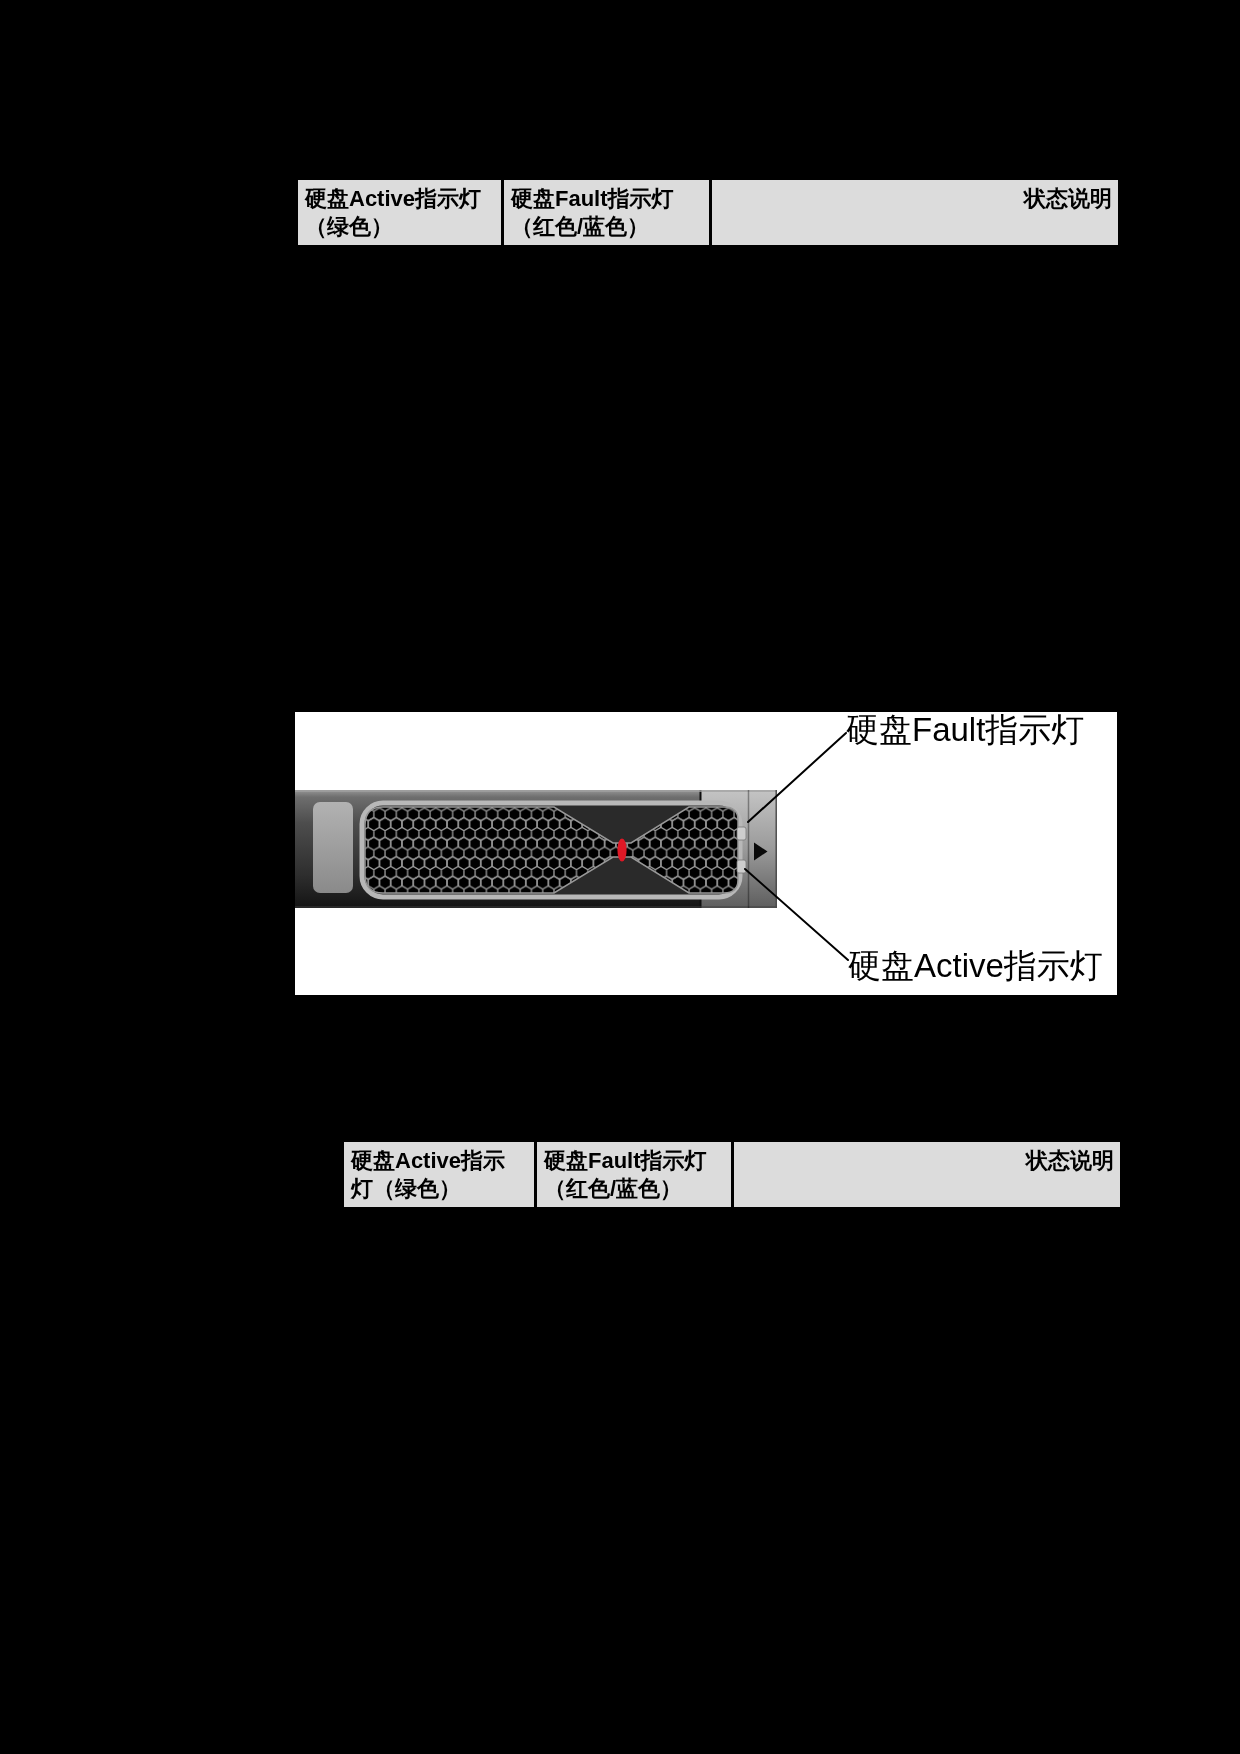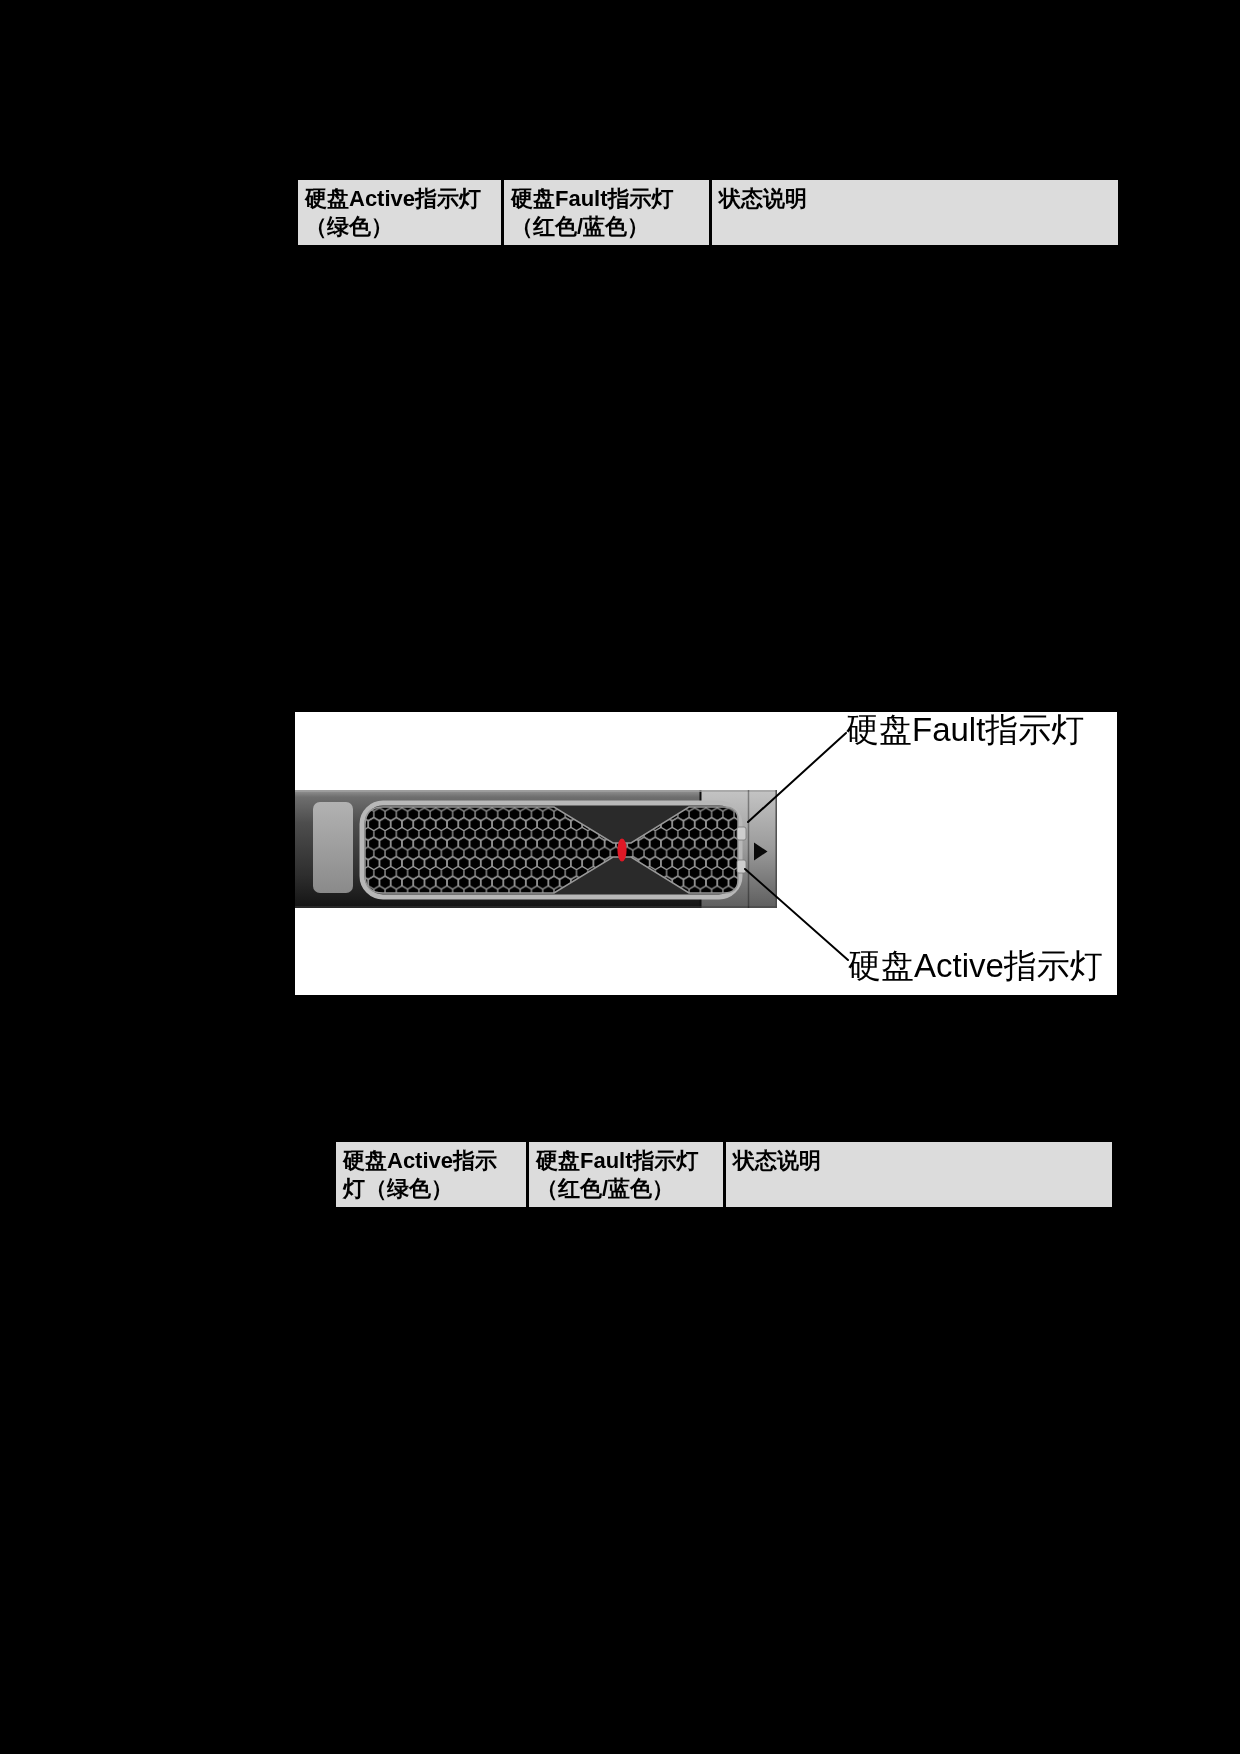--- a/index.html
+++ b/index.html
@@ -25,26 +25,26 @@
     color:#000;
     font-weight:bold;
     font-size:22px;
     line-height:28px;
     padding:5px 6px 0 7px;
     white-space:pre-line;
     box-sizing:border-box;
     overflow:hidden;
   }
   #tbl-top{left:296px;top:178px;width:824px;}
-  #tbl-bottom{left:334px;top:1140px;width:780px;}
+  #tbl-bottom{left:342px;top:1140px;width:780px;}
   .c1t{width:203px;}
   .c2t{width:205px;}
   .c1b{width:190px;}
   .c2b{width:194px;}
-  .c3{flex:1;}
+  .c3{flex:1;text-align:right;}
   
   .figure{
     position:absolute;
     left:295px;top:712px;
     width:822px;height:283px;
     background:#fff;
   }
   .figure svg{position:absolute;left:0;top:0;display:block;}
   .callout{
     position:absolute;

